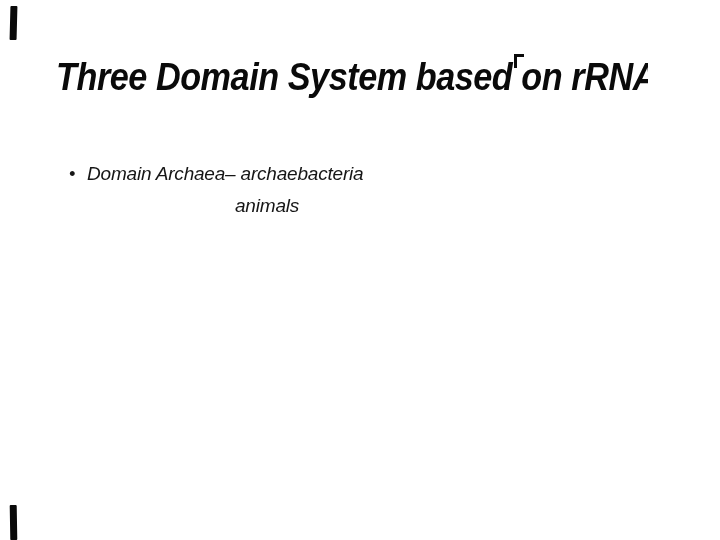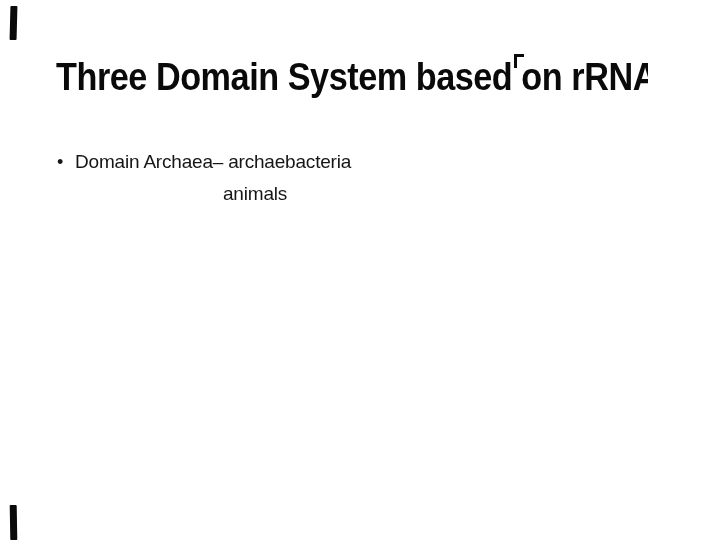--- a/index.html
+++ b/index.html
@@ -9,20 +9,21 @@
     height: 540px;
     background: #ffffff;
     font-family: "Liberation Sans", sans-serif;
   }
   .slide {
     position: relative;
     width: 648px;
     height: 540px;
     background: #ffffff;
     overflow: hidden;
+    font-style: italic;
   }
   
   .scan-bar {
     position: absolute;
     left: 10px;
     width: 7px;
     background: #0a0a0a;
     border-radius: 1px;
   }
   .scan-bar.top    { top: 6px;   height: 34px; transform: rotate(1.5deg); }
@@ -50,21 +51,21 @@
     width: 7px;
     height: 11px;
     border-left: 3px solid #0a0a0a;
     border-top: 3px solid #0a0a0a;
   }
 
   .bullets {
     position: absolute;
     left: 57px;
     top: 146px;
-    margin: 0;
+    margin: 12px;
     padding: 0;
     list-style: none;
     font-size: 19px;
     letter-spacing: -0.2px;
     color: #161616;
   }
   .bullets li {
     line-height: 31px;
     white-space: nowrap;
   }

